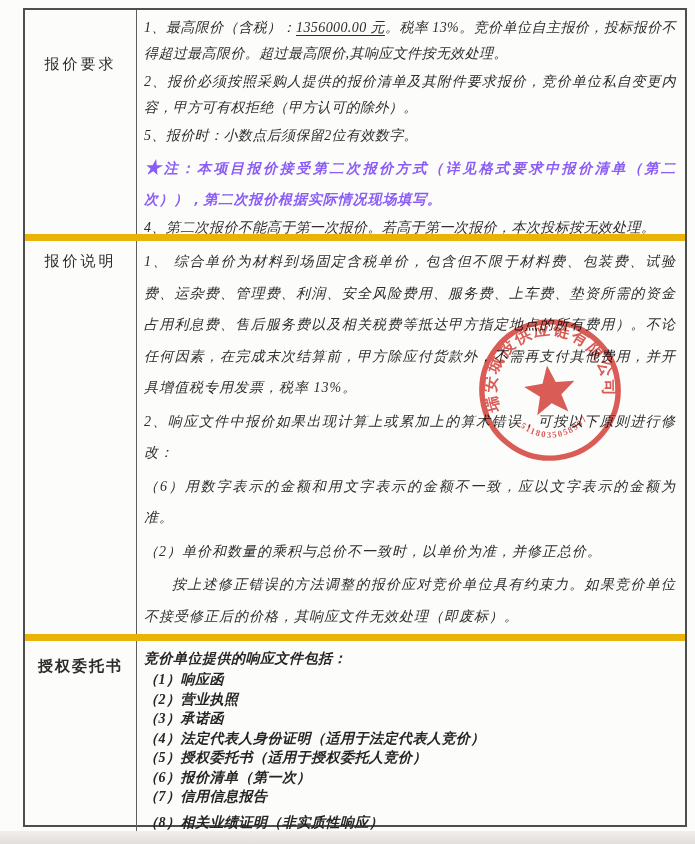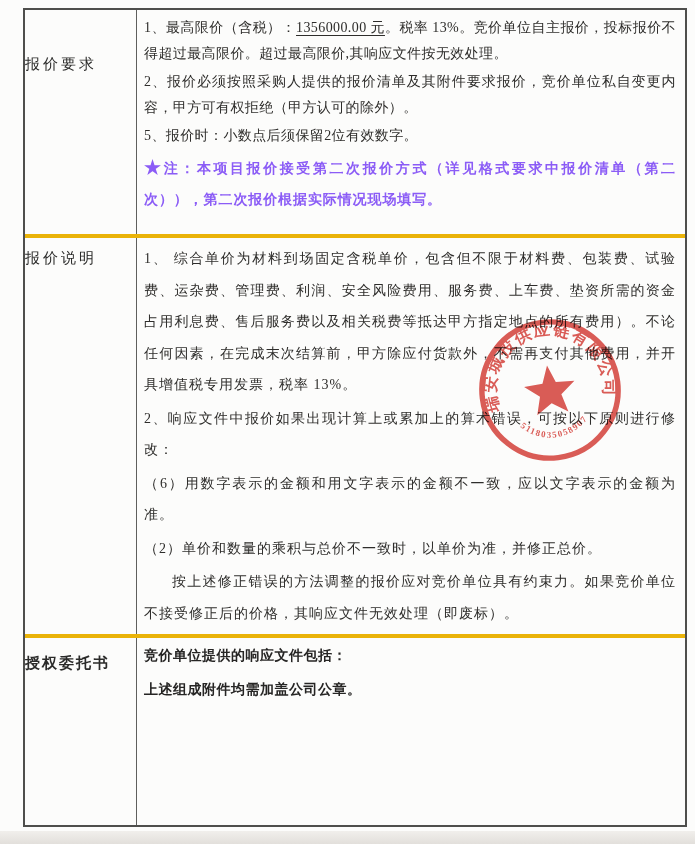--- a/index.html
+++ b/index.html
@@ -10,33 +10,33 @@
     background:#fcfcfb; overflow:hidden;
     color:#2e2d2b;
   }
   .doc-table {
     position:absolute; left:23px; top:8px; width:664px; height:819px;
     border:2px solid #4e4e4c;
     display:flex; flex-direction:column;
     background:transparent;
   }
   .row { display:flex; width:100%; }
-  .row + .row { border-top:4px solid #eab308; }
+  .row + .row { border-top:7px solid #eab308; }
   .row-1 { height:224px; }
   .row-2 { height:400px; }
   .row-3 { flex:1; }
   .label-cell {
     width:112px; flex:0 0 112px;
     border-right:1px solid #5f5f5d;
-    font-size:15px; letter-spacing:3px; color:#2b2b2a;
+    text-align:center; font-size:15px; letter-spacing:3px; color:#2b2b2a;
   }
   .row-1 .label-cell { padding-top:45px; }
   .row-2 .label-cell { padding-top:11px; }
   .row-3 .label-cell { padding-top:9px; line-height:33px; font-weight:bold; letter-spacing:2px; }
-  .content-cell { flex:1 1 auto; padding:5px 9px 0 7px; font-size:14px; overflow:hidden; }
+  .content-cell { flex:1 1 auto; padding:5px 9px 0 7px; font-size:14px; overflow:hidden;font-style:italic; }
   .r1 p { margin:0 0 3px 0; line-height:25.5px; text-align:justify; letter-spacing:0.4px; }
   .r1 p.star-note { font-weight:bold; line-height:31px; letter-spacing:0.9px; margin:1px 0 0 0; color:#8b5cf6; }
   .star-glyph { font-size:19px; vertical-align:-1px; letter-spacing:0; margin-right:1px; }
   .u-price { text-decoration:underline; text-underline-offset:3px; }
   .r2 p { margin:0 0 2px 0; line-height:31.5px; text-align:justify; letter-spacing:1px; }
   .r2 p.hang-indent { text-indent:2em; }
   .r3 { font-weight:bold; color:#262524; }
   .r3 .intro { margin:3px 0 1px 0; line-height:20px; letter-spacing:0.5px; }
   .r3 ul { margin:0; padding:0; list-style:none; }
   .r3 li { line-height:19.5px; letter-spacing:0.5px; }
@@ -60,20 +60,21 @@
 
   <div class="doc-table">
 
     <div class="row row-1">
       <div class="label-cell">报价要求</div>
       <div class="content-cell r1">
         <p><span>1、最高限价（含税）：</span><span class="u-price">1356000.00 元</span><span>。税率 13%。竞价单位自主报价，投标报价不得超过最高限价。超过最高限价,其响应文件按无效处理。</span></p>
         <p>2、报价必须按照采购人提供的报价清单及其附件要求报价，竞价单位私自变更内容，甲方可有权拒绝（甲方认可的除外）。</p>
         <p>5、报价时：小数点后须保留2位有效数字。</p>
         <p class="star-note"><span class="star-glyph">★</span><span>注：本项目报价接受第二次报价方式（详见格式要求中报价清单（第二次）），第二次报价根据实际情况现场填写。</span></p>
+        <p>4、第二次报价不能高于第一次报价。若高于第一次报价，本次投标按无效处理。</p>
       </div>
     </div>
 
     <div class="row row-2">
       <div class="label-cell">报价说明</div>
       <div class="content-cell r2">
         <p>1、 综合单价为材料到场固定含税单价，包含但不限于材料费、包装费、试验费、运杂费、管理费、利润、安全风险费用、服务费、上车费、垫资所需的资金占用利息费、售后服务费以及相关税费等抵达甲方指定地点的所有费用）。不论任何因素，在完成末次结算前，甲方除应付货款外，不需再支付其他费用，并开具增值税专用发票，税率 13%。</p>
         <p>2、响应文件中报价如果出现计算上或累加上的算术错误，可按以下原则进行修改：</p>
         <p>（6）用数字表示的金额和用文字表示的金额不一致，应以文字表示的金额为准。</p>
         <p>（2）单价和数量的乘积与总价不一致时，以单价为准，并修正总价。</p>
@@ -81,20 +82,30 @@
 
       </div>
     </div>
 
     <div class="row row-3">
       <div class="label-cell">
         <div>授权委托书</div>
       </div>
       <div class="content-cell r3">
         <p class="intro">竞价单位提供的响应文件包括：</p>
+        <ul>
+          <li>（1）响应函</li>
+          <li>（2）营业执照</li>
+          <li>（3）承诺函</li>
+          <li>（4）法定代表人身份证明（适用于法定代表人竞价）</li>
+          <li>（5）授权委托书（适用于授权委托人竞价）</li>
+          <li>（6）报价清单（第一次）</li>
+          <li>（7）信用信息报告</li>
+          <li class="gap-before">（8）相关业绩证明（非实质性响应）</li>
+        </ul>
         <p class="footer-line">上述组成附件均需加盖公司公章。</p>
       </div>
     </div>
 
   </div>
 
   <div class="seal">
     <svg viewBox="0 0 150 150" width="148" height="148">
       <circle cx="75" cy="75" r="69" fill="none" stroke-width="5.5" stroke="#d84640"></circle>
       <path id="sealTextArc" d="M 23.5,93.5 A 55,55 0 1 1 126.5,93.5" fill="none"></path>

